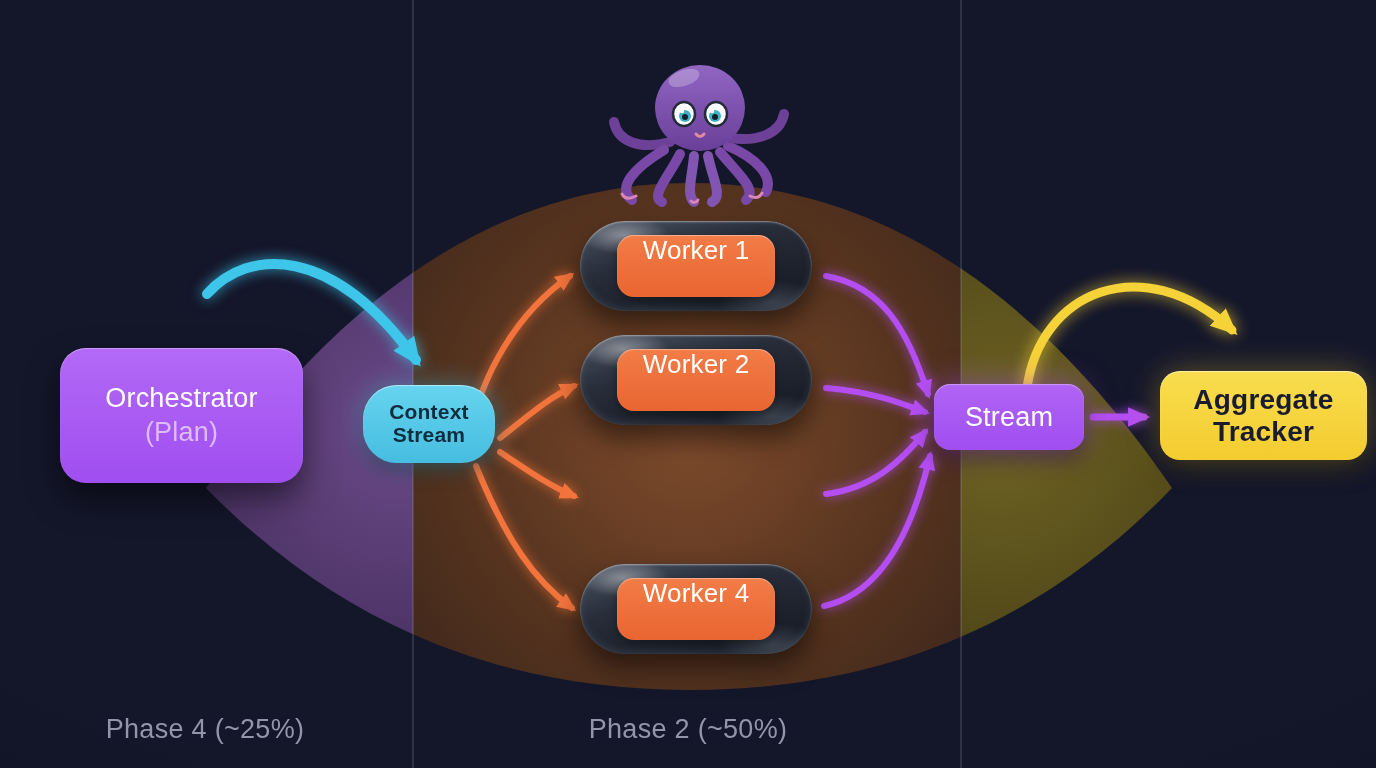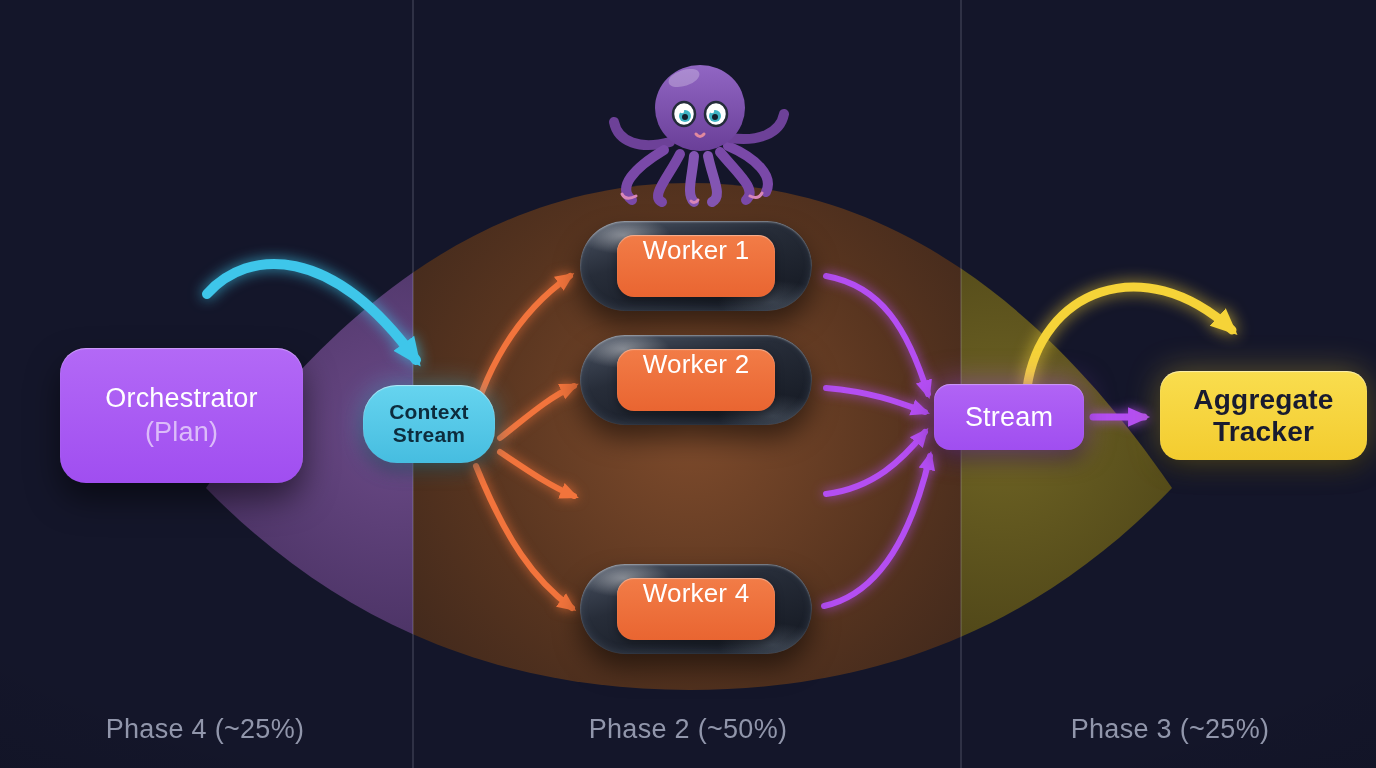--- a/index.html
+++ b/index.html
@@ -208,15 +208,14 @@
     <div>Stream</div>
   </div>
 
   <div class="node aggregate">
     <div>Aggregate</div>
     <div>Tracker</div>
   </div>
 
   <div class="phase p1">Phase 4 (~25%)</div>
   <div class="phase p2">Phase 2 (~50%)</div>
-  <div class="phase p3">Phase 3 (~25%)</div>
 
 </div>
 
 </body></html>

